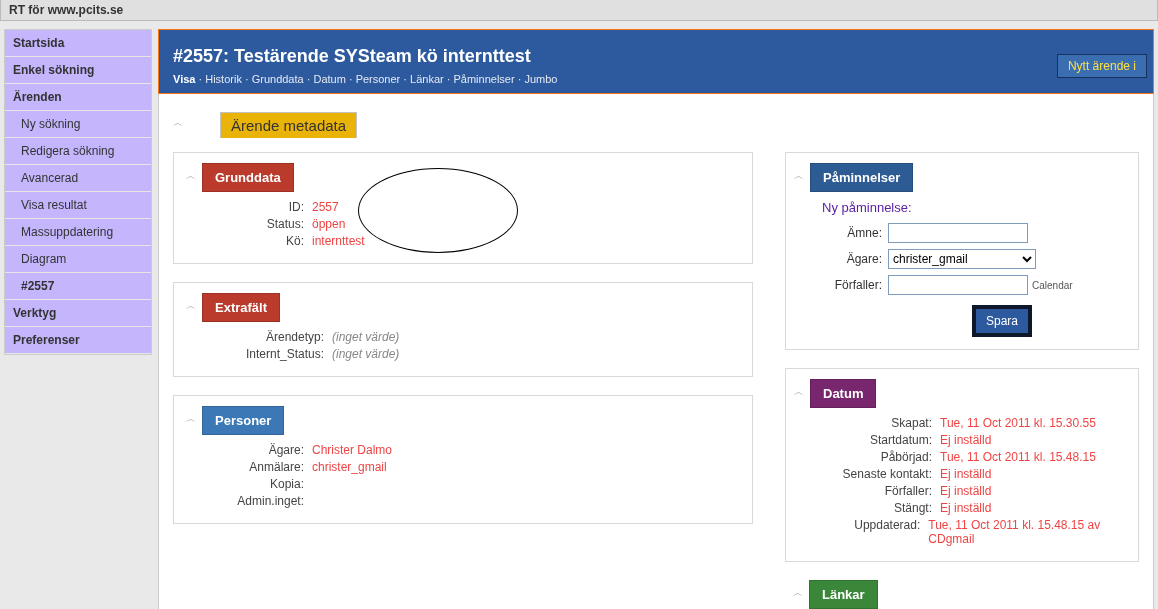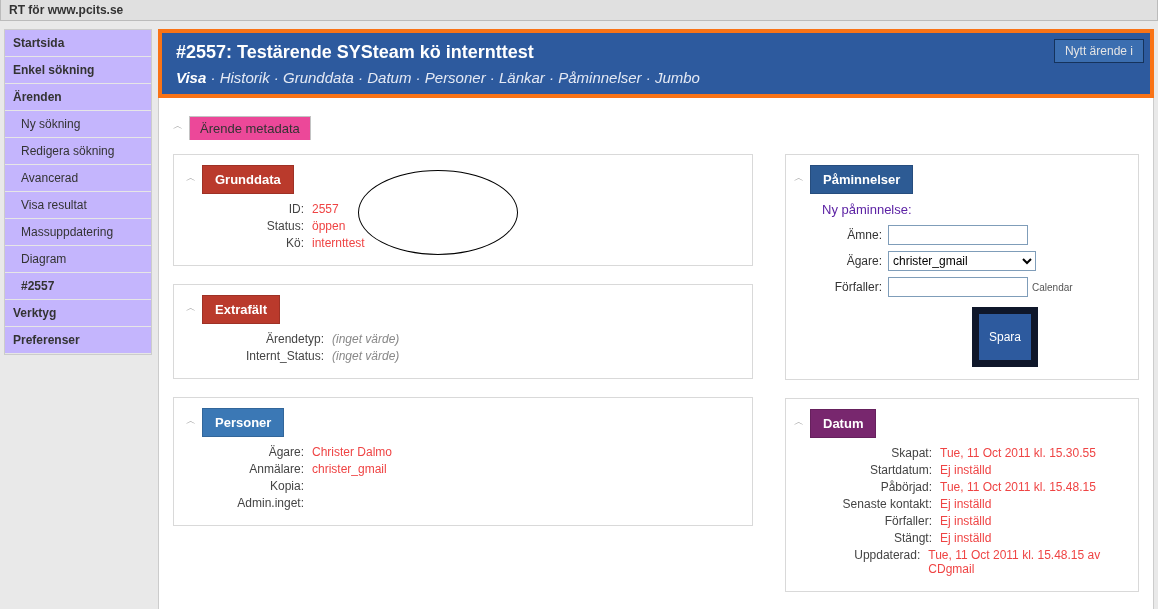--- a/index.html
+++ b/index.html
@@ -5,55 +5,55 @@
   * { box-sizing: border-box; margin: 0; padding: 0; }
   body { font-family: Arial, Helvetica, sans-serif; font-size: 12px; background: #e9e9e9; color: #333; width: 1158px; }
   .topbar { background: #e0e0e0; padding: 3px 8px; font-size: 12px; font-weight: bold; border: 1px solid #bbb; border-top: none; }
   .page { display: flex; align-items: flex-start; padding: 8px 4px 0 4px; gap: 6px; }
   .sidebar { width: 148px; background: #c4b5fd; border: 1px solid #ccc; }
   .sidebar .item { display: block; padding: 6px 8px; border-bottom: 1px solid #e6e6e6; color: #333; text-decoration: none; cursor: pointer; font-size: 12px; }
   .sidebar .item.section { font-weight: bold; }
   .sidebar .sub { padding-left: 16px; }
   .sidebar .item.bold { font-weight: bold; }
   .content { flex: 1; }
-  .header { background: #2d5a9e; color: #fff; padding: 9px 14px 8px 14px; border: 4px solid #f97316; position: relative; }
+  .header { background: #2d5a9e; color: #fff; padding: 16px 14px 8px 14px; border: 1px solid #f97316; position: relative; }
   .header h1 { font-size: 18px; font-weight: bold; margin-bottom: 6px; }
-  .tabs { font-size: 15px; color: #e4e9f4; font-style: italic; }
+  .tabs { font-size: 11px; color: #e4e9f4; }
   .tabs b { color: #fff; }
   .tabs a { color: #e4e9f4; text-decoration: none; cursor: pointer; }
-  .newbtn { position: absolute; right: 6px; top: 6px; background: #3b6eb0; color: #e5e5e5; border: 1px solid #15335c; padding: 4px 10px; font-size: 12px; cursor: pointer; }
+  .newbtn { position: absolute; right: 6px; top: 24px; background: #3b6eb0; color: #fde047; border: 1px solid #15335c; padding: 4px 10px; font-size: 12px; cursor: pointer; }
   .body { background: #fff; border: 1px solid #ccc; border-top: none; padding: 18px 14px 10px 14px; min-height: 530px; position: relative; }
   .cols { display: flex; gap: 32px; align-items: flex-start; }
   .col-left { width: 580px; }
   .col-right { flex: 1; }
   .chev { display: inline-block; color: #888; cursor: pointer; font-size: 10px; position: relative; top: -2px; }
   .outerbox { margin-bottom: 20px; }
   .outer-head { display: flex; align-items: center; gap: 6px; }
-  .outer-head .tab { background: #ec4899; border: 1px solid #c3c3c3; border-bottom: none; padding: 4px 10px; font-size: 13px; color: #333; }
+  .outer-head .tab { background: #eab308; border: 1px solid #c3c3c3; border-bottom: none; padding: 4px 10px; font-size: 15px; color: #333; margin-left: 31px; }
   .innerbox { border: 1px solid #d9d9d9; padding: 10px 12px 12px 12px; margin-top: 2px; margin-bottom: 18px; background: #fff; }
   .titleblock { display: flex; align-items: center; gap: 6px; margin-bottom: 8px; margin-left: -28px; }
   .titleblock .badge { color: #fff; padding: 6px 12px; font-size: 13px; font-weight: bold; border: 1px solid rgba(0,0,0,.15); }
   .badge.red { background: #ba3a2c; }
   .badge.blue { background: #3b78b5; }
   .badge.dblue { background: #2d5b94; }
   .badge.purple { background: #78276e; }
   .badge.green { background: #3a873a; }
   .kv { font-size: 12px; color: #333; }
   .kv .row { display: flex; margin-bottom: 3px; }
   .kv .lbl { width: 90px; text-align: right; margin-right: 8px; color: #444; }
   .kv .val { color: #ef4444; }
   .kv .noval { color: #888; font-style: italic; }
   .rbox { border: 1px solid #d9d9d9; padding: 10px 12px 12px 12px; margin-bottom: 18px; background: #fff; }
   .rbox .kv .lbl { width: 110px; }
   .formrow { display: flex; align-items: center; margin-bottom: 6px; font-size: 12px; }
   .formrow .lbl { width: 60px; text-align: right; margin-right: 6px; }
   .formrow input[type="text"] { border: 1px solid #7f9db9; height: 20px; width: 140px; padding: 0 4px; font-size: 12px; }
   .formrow select { border: 1px solid #7f9db9; height: 20px; width: 148px; font-size: 12px; background: #fff; }
   .formrow .cal { font-size: 10px; color: #555; margin-left: 4px; }
-  .savebtn { background: #2d5a9e; color: #fff; border: 7px solid #0f172a; padding: 16px 10px; font-size: 12px; cursor: pointer; display: inline-block; margin-left: 150px; margin-top: 4px; }
+  .savebtn { background: #2d5a9e; color: #fff; border: 4px solid #0f172a; padding: 5px 10px; font-size: 12px; cursor: pointer; display: inline-block; margin-left: 150px; margin-top: 4px; }
   .newrem { color: #5c22a4; margin-bottom: 8px; font-size: 13px; }
   .linklist { font-size: 12px; color: #444; }
   .linklist .lr { display: flex; margin-bottom: 3px; }
   .linklist .lr .l { width: 92px; text-align: right; margin-right: 6px; }
   .linklist .lr .c { color: #666; }
   .ellipse { position: absolute; border: 1px solid #000; border-radius: 50%; pointer-events: none; }
   .e1 { width: 160px; height: 85px; left: 185px; top: 30px; }
 </style>
 </head>
 <body>

